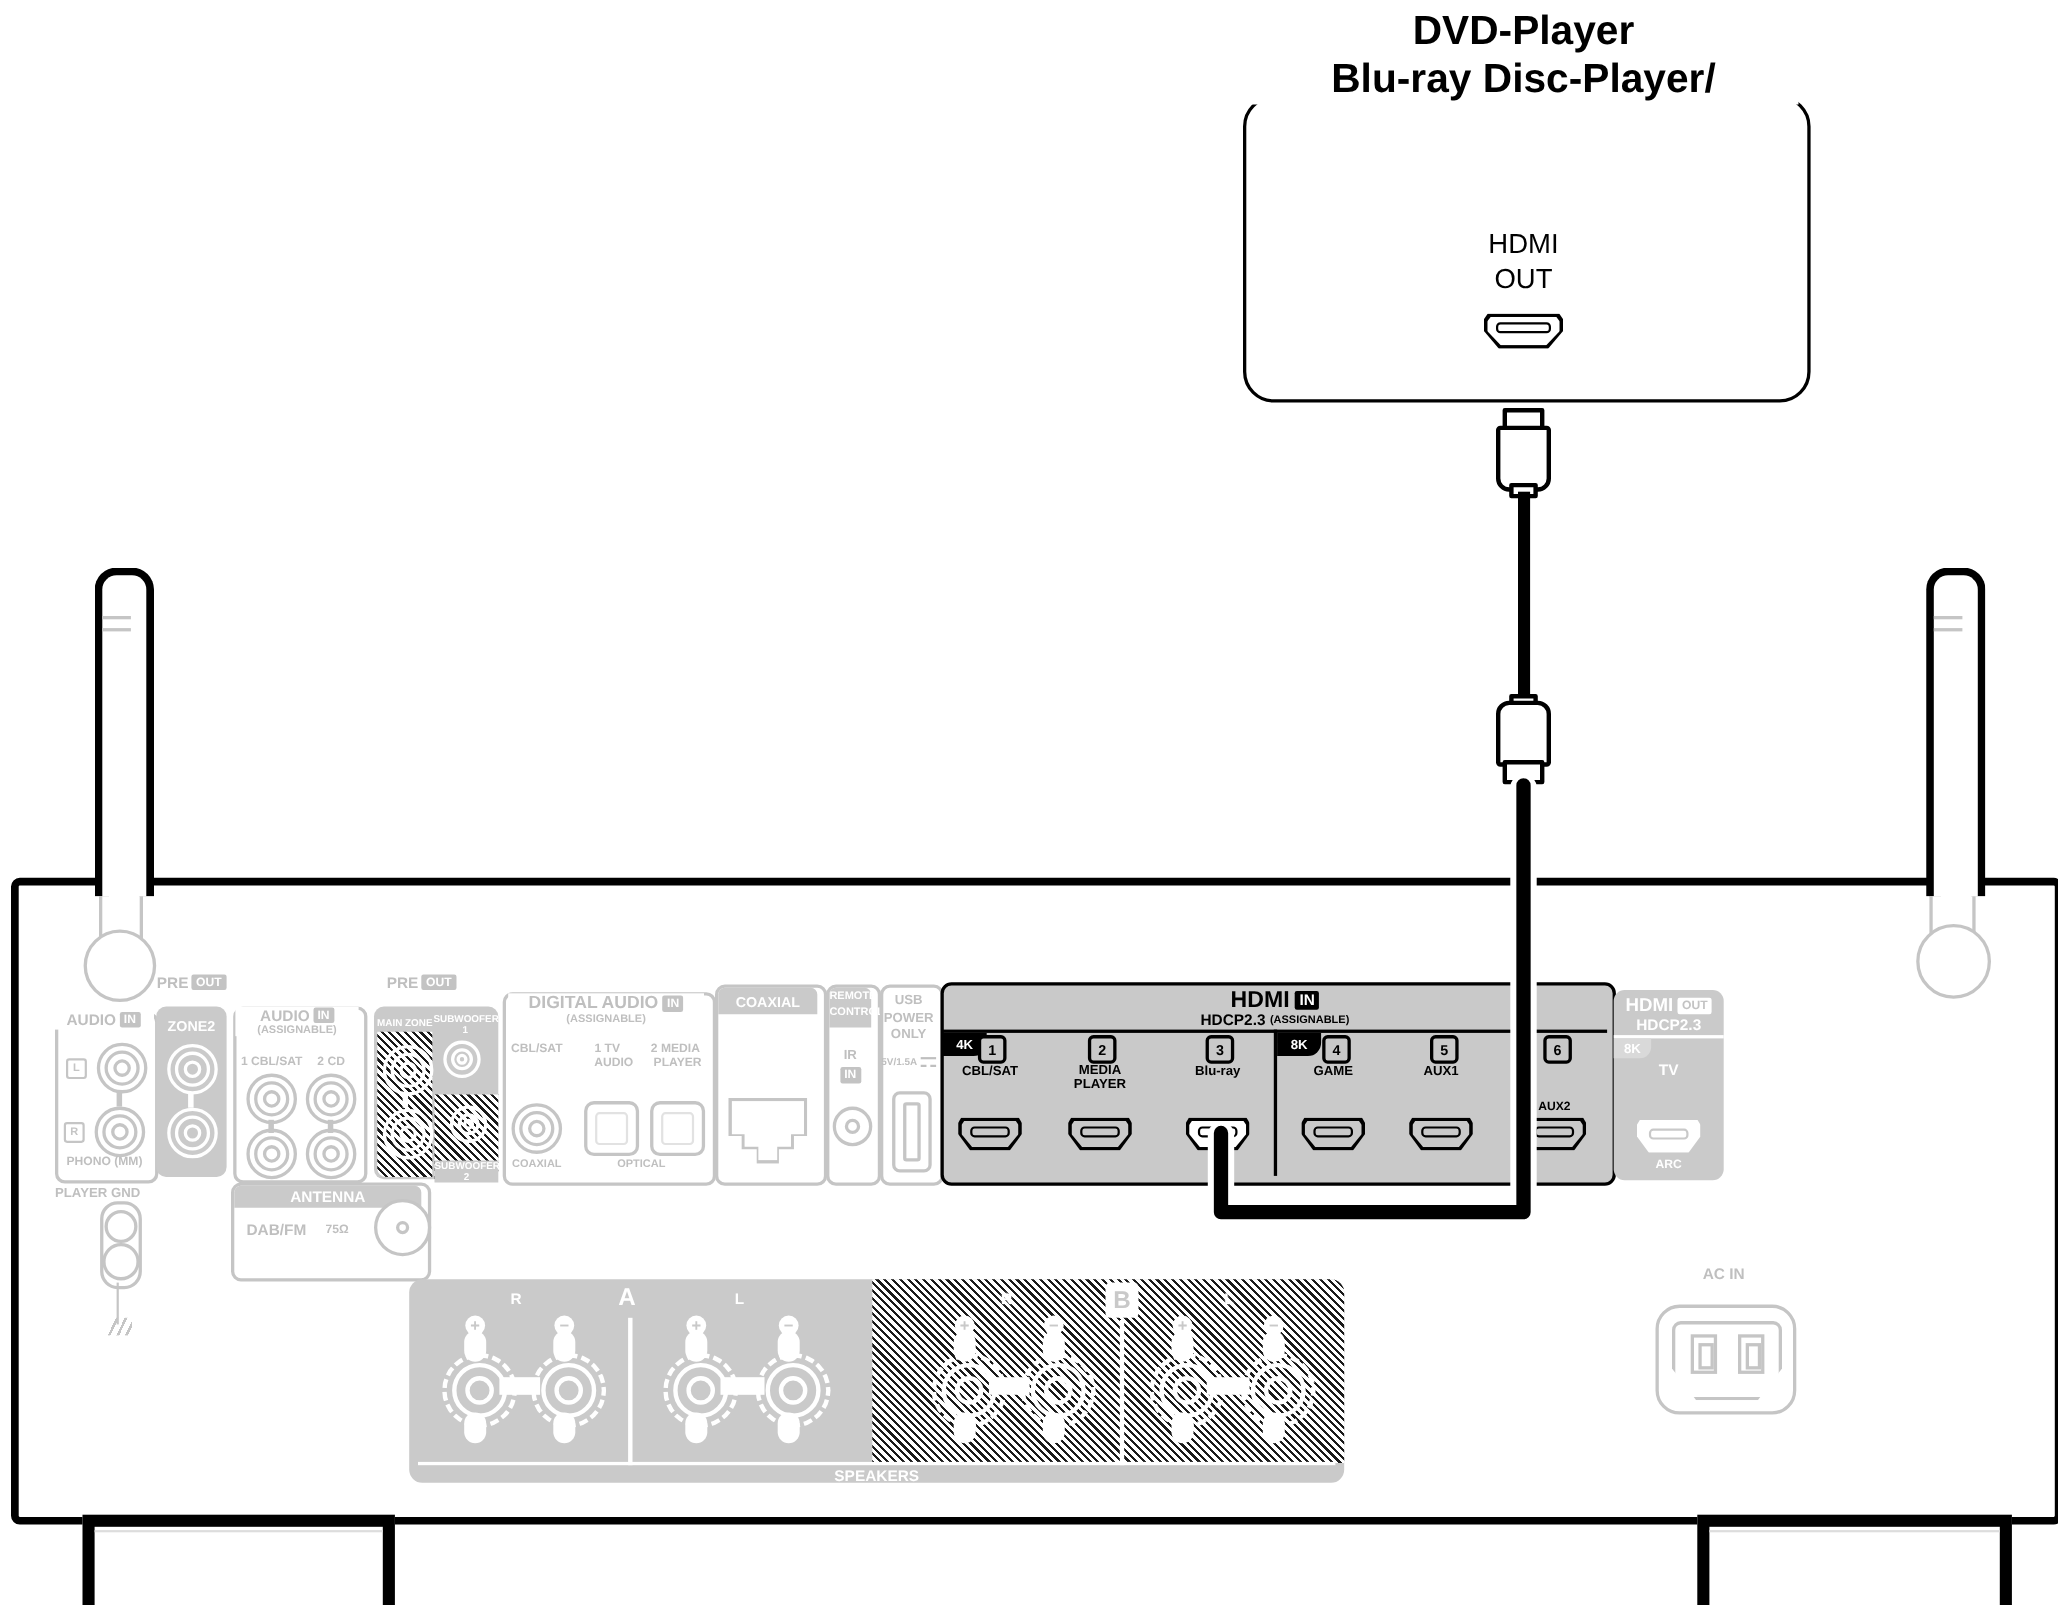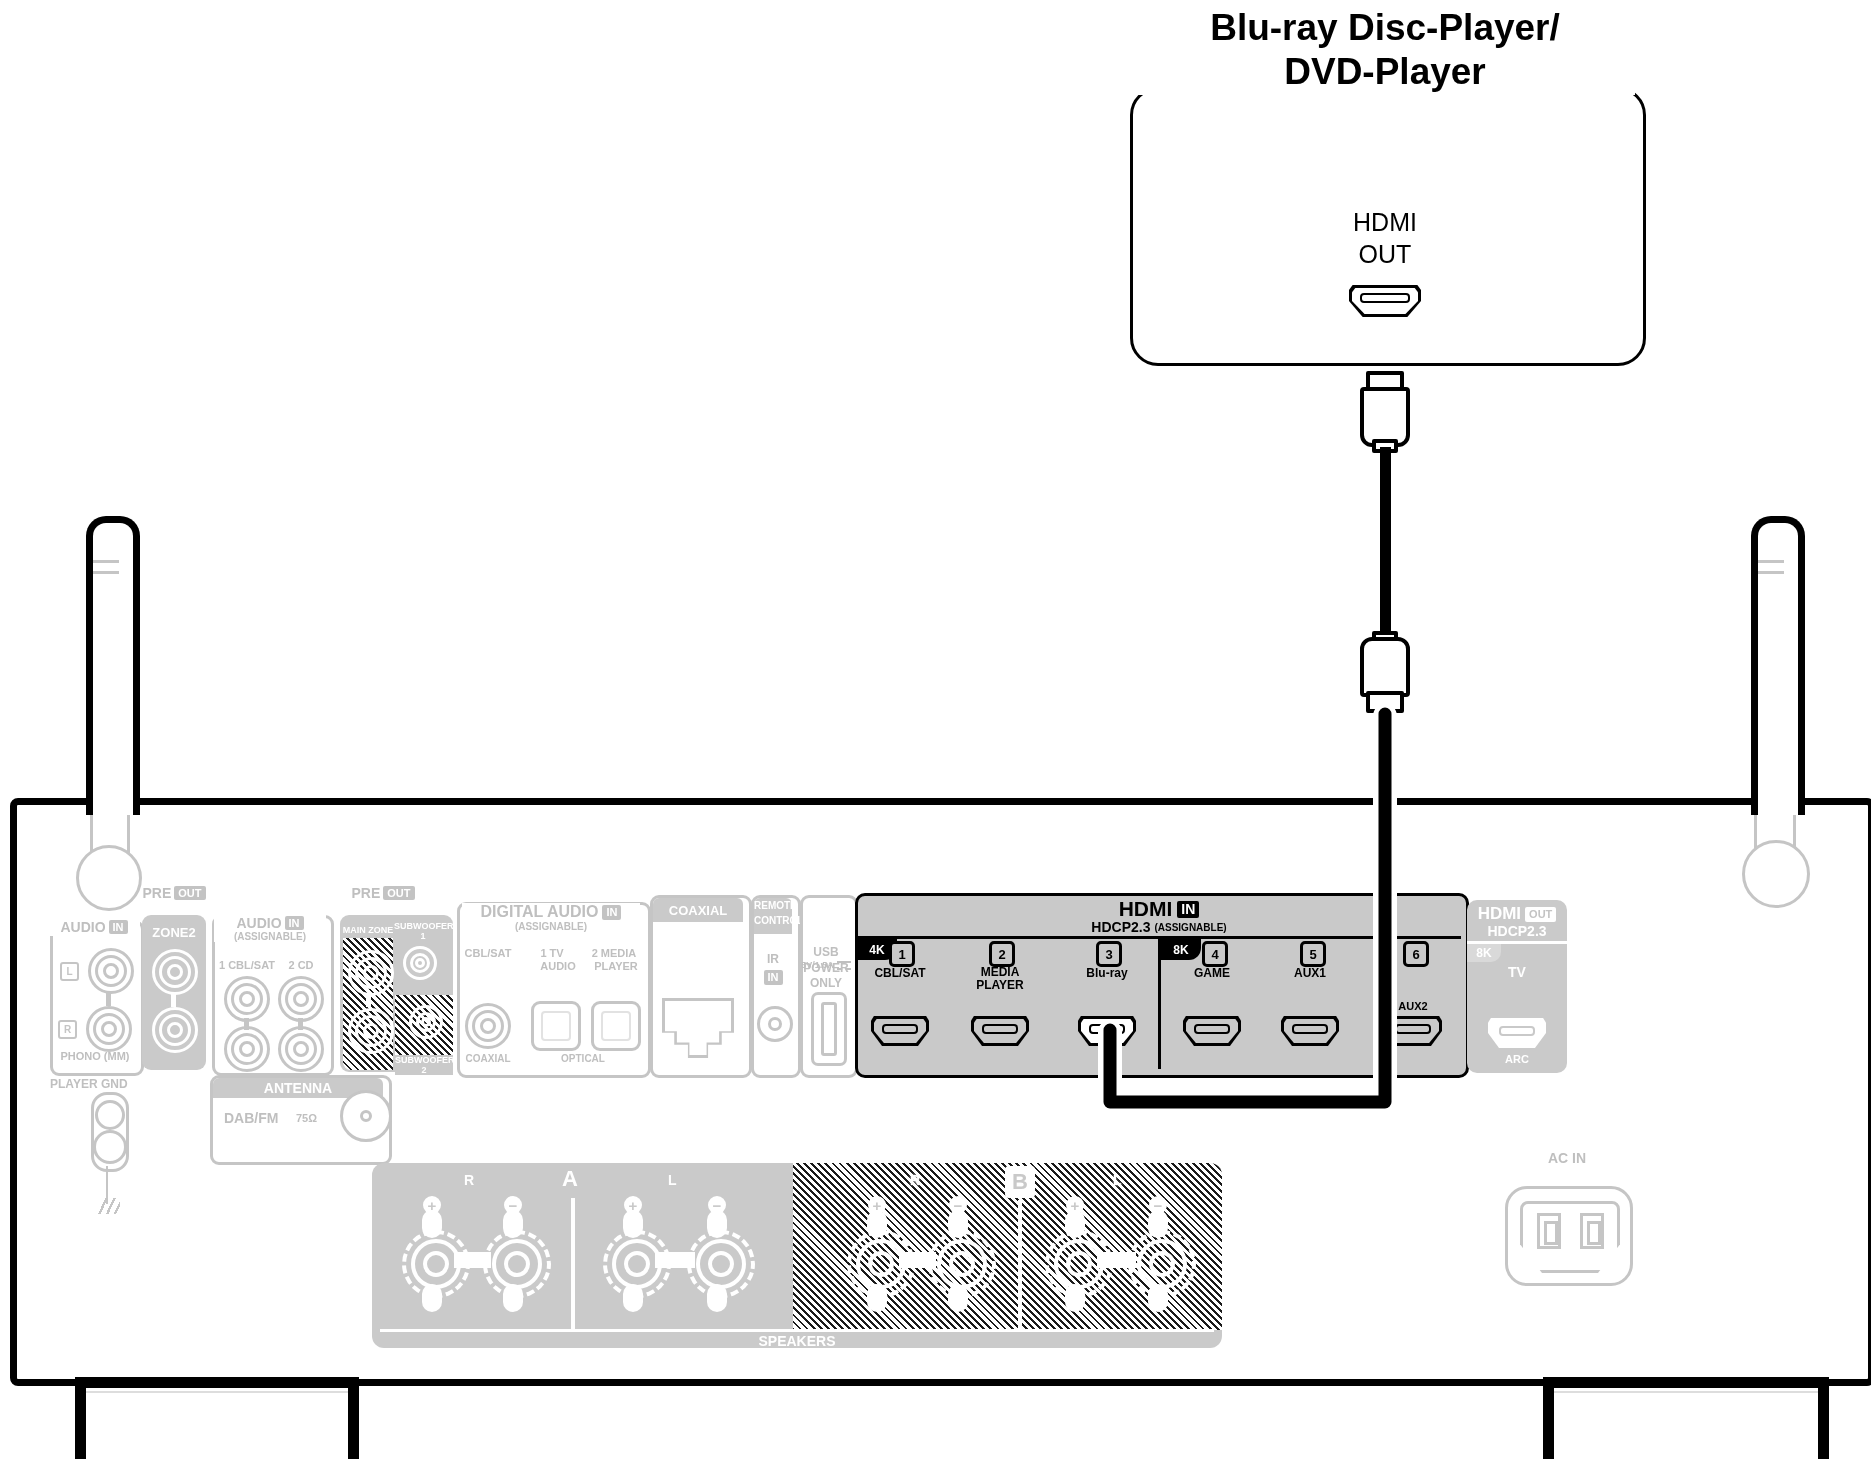--- a/index.html
+++ b/index.html
@@ -68,22 +68,22 @@
   .opt{position:absolute;width:44px;height:44px;border:3px solid #c5c5c5;border-radius:9px;}
   .opt::before{content:'';position:absolute;inset:7px;border:2px solid #e2e2e2;border-radius:4px;}
 </style>
 </head>
 <body>
 
 <div id="stage">
 
   <div class="abs" style="left:1130px;top:87px;width:510px;height:273px;border:3px solid #000;border-radius:28px;background:#fff;"></div>
   <div class="abs" style="left:1135px;top:6px;width:500px;background:#fff;text-align:center;font-size:37px;font-weight:bold;color:#000;line-height:1.2;z-index:3;">
+     <div>DVD-Player</div>
      <div>Blu-ray Disc-Player/</div>
-     <div>DVD-Player</div>
   </div>
   <div class="abs ktx" style="left:1285px;top:208px;width:200px;text-align:center;font-size:25px;font-weight:normal;color:#000;">HDMI</div>
   <div class="abs ktx" style="left:1285px;top:240px;width:200px;text-align:center;font-size:25px;font-weight:normal;color:#000;">OUT</div>
   <div class="hdmi" style="left:1349px;top:285px;width:72px;height:32px;">
     <div class="o"></div>
       <div class="i" style="background:#fff;"></div>
       <div class="s" style="border-color:#000;"></div>
   </div>
 
   <div class="plug" style="left:1366px;top:371px;width:30px;height:14px;border-radius:2px;"></div>
@@ -203,21 +203,21 @@
   </div>
   <div class="abs gtx" style="left:751px;top:952px;width:44px;text-align:center;font-size:12px;">IR</div>
   <div class="abs ctr" style="left:751px;top:970px;width:44px;">
     <span class="chip chip-g" style="font-size:11px;height:15px;">IN</span>
   </div>
   <div class="abs" style="left:757px;top:1006px;width:30px;height:30px;border:3px solid #c5c5c5;border-radius:50%;">
     <div style="position:absolute;inset:8px;border:3px solid #c5c5c5;border-radius:50%;"></div>
   </div>
 
   <div class="gbox" style="left:800px;top:895px;width:52px;height:177px;"></div>
-  <div class="abs gtx" style="left:800px;top:902px;width:52px;text-align:center;font-size:12px;line-height:1.3;margin-top:43px;">
+  <div class="abs gtx" style="left:800px;top:902px;width:52px;text-align:center;font-size:12px;line-height:1.3;">
     <div>USB</div>
     <div>POWER</div>
     <div>ONLY</div>
   </div>
   <div class="abs ctr gtx" style="left:798px;top:960px;width:56px;font-size:9px;">
     <span>5V/1.5A</span>
       <span class="dcsym"></span>
   </div>
   <div class="abs" style="left:811px;top:992px;width:30px;height:68px;border:3px solid #c5c5c5;border-radius:7px;">
     <div style="position:absolute;left:7px;top:7px;width:10px;height:48px;border:3px solid #c5c5c5;border-radius:3px;"></div>

